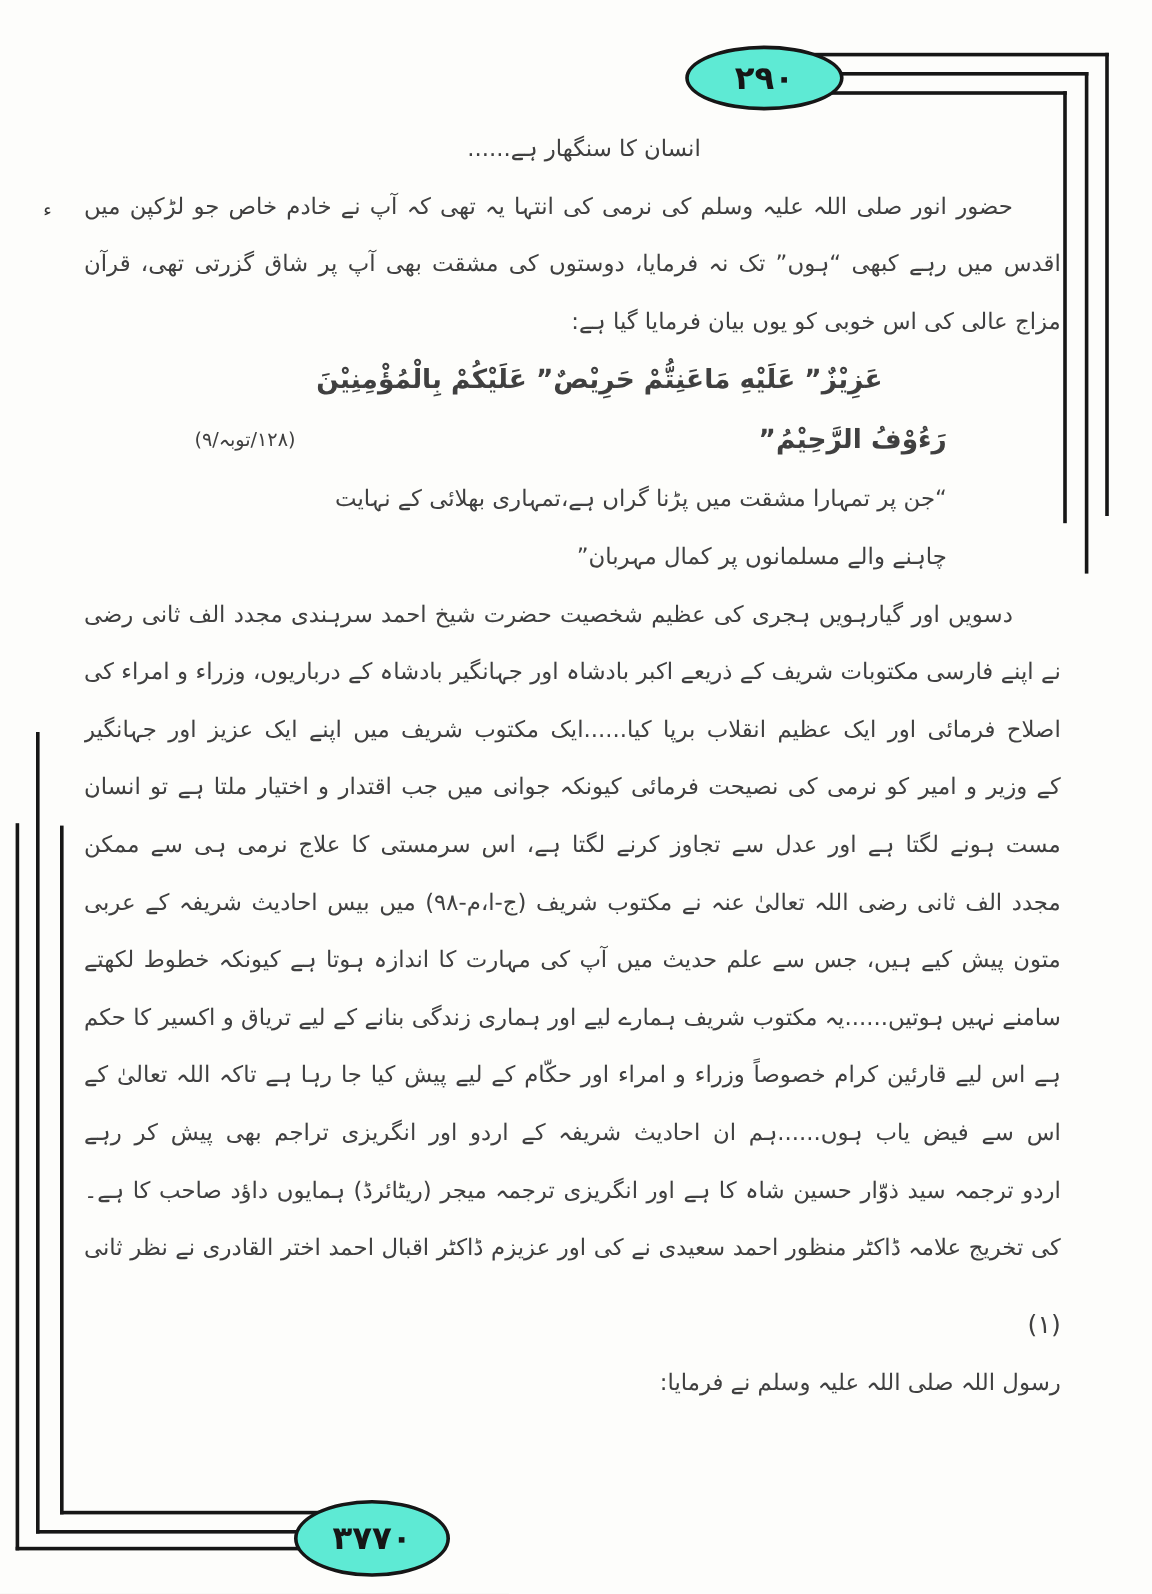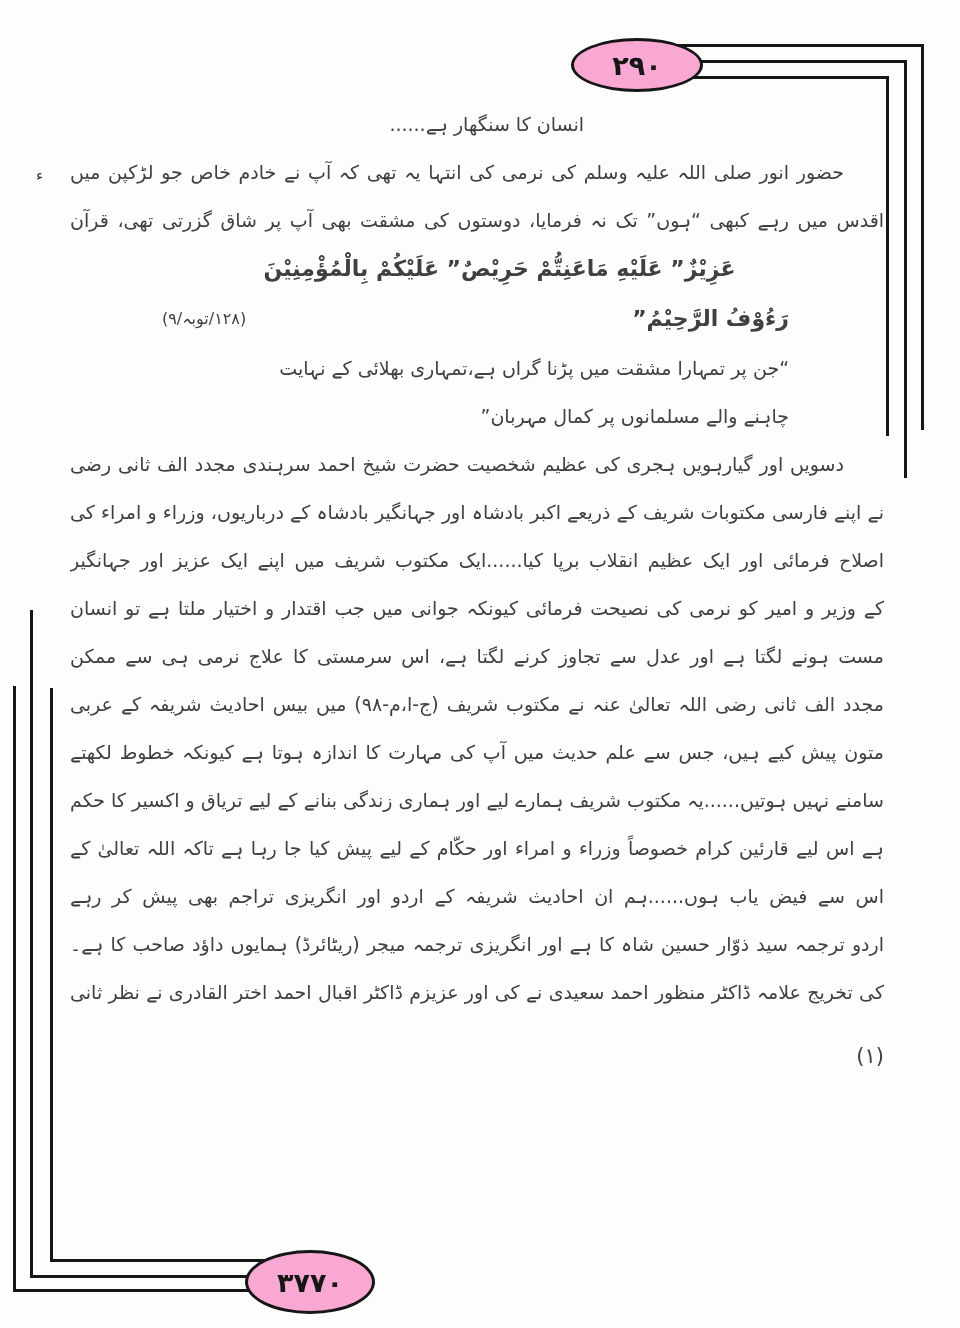--- a/index.html
+++ b/index.html
@@ -15,21 +15,21 @@
     color:#161616;
     overflow:hidden;
   }
   
   .frame-line{position:absolute;background:#161616;}
   
   .badge{
     position:absolute;
     border:3px solid #161616;
     border-radius:50%;
-    background:#f9a8d4;
+    background:#5eead4;
     display:flex;align-items:center;justify-content:center;
     font-weight:bold;
     z-index:5;
   }
   .badge .num{font-size:27px;letter-spacing:2px;line-height:1;}
   .badge-top{left:571px;top:38px;width:126px;height:48px;}
   .badge-bottom{left:245px;top:1250px;width:124px;height:58px;}
   .margin-mark{
     position:absolute;left:36px;top:166px;
     font-size:15px;color:#333;
@@ -95,20 +95,21 @@
   </div>
 
   <div class="margin-mark">ء</div>
 
   <div class="text-block">
 
     <div class="ln right ind-open">انسان کا سنگھار ہے......</div>
 
     <div class="ln full ind-para">حضور انور صلی اللہ علیہ وسلم کی نرمی کی انتہا یہ تھی کہ آپ نے خادم خاص جو لڑکپن میں کئی سال خدمت</div>
     <div class="ln full">اقدس میں رہے کبھی “ہوں” تک نہ فرمایا، دوستوں کی مشقت بھی آپ پر شاق گزرتی تھی، قرآن کریم میں</div>
+    <div class="ln right">مزاج عالی کی اس خوبی کو یوں بیان فرمایا گیا ہے:</div>
 
     <div class="verse">
       <div class="ln verse-l1">عَزِيْزٌ” عَلَيْهِ مَاعَنِتُّمْ حَرِيْصٌ” عَلَيْكُمْ بِالْمُؤْمِنِيْنَ</div>
       <div class="ln verse-l2-row">
         <span class="verse-ref">(١٢٨/توبہ/٩)</span>
         <div class="verse-l2">رَءُوْفُ الرَّحِيْمُ”</div>
       </div>
     </div>
 
     <div class="ln center trans">“جن پر تمہارا مشقت میں پڑنا گراں ہے،تمہاری بھلائی کے نہایت</div>
@@ -121,15 +122,16 @@
     <div class="ln full">مست ہونے لگتا ہے اور عدل سے تجاوز کرنے لگتا ہے، اس سرمستی کا علاج نرمی ہی سے ممکن ہے......حضرت</div>
     <div class="ln full">مجدد الف ثانی رضی اللہ تعالیٰ عنہ نے مکتوب شریف (ج-ا،م-٩٨) میں بیس احادیث شریفہ کے عربی</div>
     <div class="ln full">متون پیش کیے ہیں، جس سے علم حدیث میں آپ کی مہارت کا اندازہ ہوتا ہے کیونکہ خطوط لکھتے وقت کتابیں</div>
     <div class="ln full">سامنے نہیں ہوتیں......یہ مکتوب شریف ہمارے لیے اور ہماری زندگی بنانے کے لیے تریاق و اکسیر کا حکم رکھتا</div>
     <div class="ln full">ہے اس لیے قارئین کرام خصوصاً وزراء و امراء اور حکّام کے لیے پیش کیا جا رہا ہے تاکہ اللہ تعالیٰ کے بندے</div>
     <div class="ln full">اس سے فیض یاب ہوں......ہم ان احادیث شریفہ کے اردو اور انگریزی تراجم بھی پیش کر رہے ہیں......</div>
     <div class="ln full">اردو ترجمہ سید ذوّار حسین شاہ کا ہے اور انگریزی ترجمہ میجر (ریٹائرڈ) ہمایوں داؤد صاحب کا ہے۔احادیث</div>
     <div class="ln full">کی تخریج علامہ ڈاکٹر منظور احمد سعیدی نے کی اور عزیزم ڈاکٹر اقبال احمد اختر القادری نے نظر ثانی کی، فقیر ان</div>
 
     <div class="ln center hadith-number">(١)</div>
+    <div class="ln right" style="padding-left:20px;">رسول اللہ صلی اللہ علیہ وسلم نے فرمایا:</div>
 
   </div>
 </div>
 
 </body></html>

